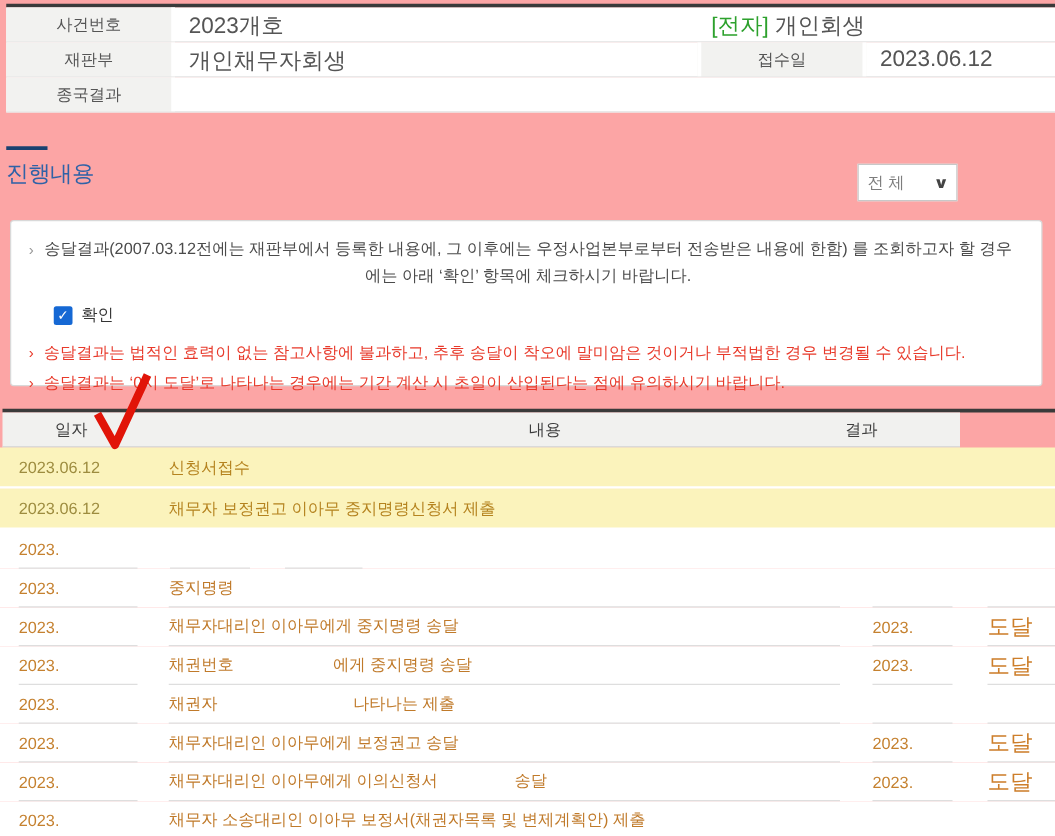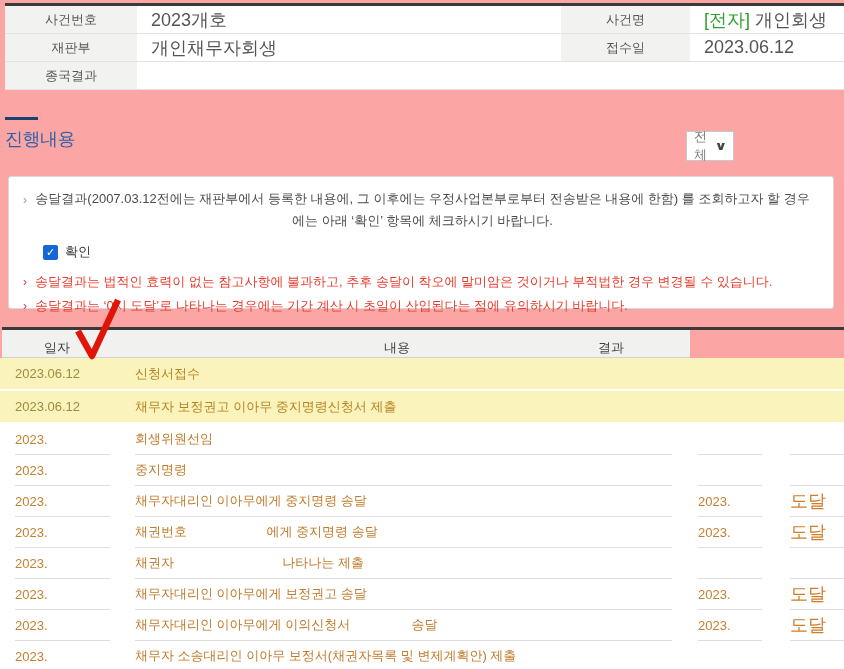--- a/index.html
+++ b/index.html
@@ -17,21 +17,21 @@
   .info-label.second { border-left:3px solid #fff; }
   .info-value { display:flex; align-items:center; padding-left:11px; font-size:18px; color:#555; }
   .v1 { width:418px; flex:none; }
   .v2 { flex:1; }
   .vfull { flex:1; }
   .etag { color:#2da12d; margin-right:5px; }
 
   
   .section-line { position:absolute; left:5px; top:117px; width:33px; height:3px; background:#1a4170; }
   .section-title { position:absolute; left:5px; top:127px; font-size:18px; color:#2f62a7; letter-spacing:-0.5px; }
-  .filter-select { position:absolute; left:686px; top:131px; width:48px; height:30px;
+  .filter-select { position:absolute; left:686px; top:131px; width:80px; height:30px;
                    border:1px solid #c8c8c8; background:#fff; color:#7d7d7d; font-size:13px;
                    display:flex; align-items:center; justify-content:space-between; padding:0 7px; cursor:pointer; }
   .chev { color:#444; font-size:12px; font-weight:bold; transform:scaleX(1.3); }
   .select-button { position:absolute; left:762px; top:131px; width:82px; height:30px;
                    background:#2d5671; color:#fff; font-size:14px; font-weight:bold; border:none;
                    display:flex; align-items:center; justify-content:center; cursor:pointer; }
 
   
   .notice-box { position:absolute; left:8px; top:176px; width:826px; height:133px;
                 border:1px solid #d9d9d9; border-radius:3px; background:#fff; padding:11px 14px 0 14px; }
@@ -40,22 +40,22 @@
   .n-item .txt { max-width:775px;text-align:center; }
   .check-row { display:flex; align-items:center; margin:11px 0 9px 20px; }
   .checkbox { width:15px; height:15px; background:#1568d4; border-radius:2px; color:#fff;
               font-size:11px; display:flex; align-items:center; justify-content:center; cursor:pointer; }
   .check-label { font-size:13px; color:#333; margin-left:7px; }
   .warn { color:#e83a2b; line-height:23px; }
   .warn .bullet { color:#e83a2b; }
 
   
   .pt-topbar { position:absolute; left:2px; top:327px; width:842px; height:3px; background:#3a3a3a; }
-  .pt-header { position:absolute; left:2px; top:330px; width:688px; height:28px; background:#f1f1ef;
-               border-bottom:1px solid #d2d2d2; display:flex; align-items:flex-end; font-size:13px; color:#3e3e3e; }
+  .pt-header { position:absolute; left:2px; top:330px; width:766px; height:28px; background:#f1f1ef;
+               border-bottom:1px solid #d2d2d2; display:flex; align-items:center; font-size:13px; color:#3e3e3e; }
   .h-date { width:110px; text-align:center; flex:none; }
   .h-content { flex:1; text-align:center; padding-left:150px; }
   .h-result { width:158px; text-align:center; flex:none; }
 
   .pt-rows { position:absolute; left:0; top:358px; width:844px; }
   .row { height:31px; display:flex; background:#fff; }
   .row > div { display:flex; align-items:center; border-bottom:1px solid #dedede; height:100%; }
   .c-date { width:95px; margin-left:15px; color:#c5812f; font-size:13px; flex:none; }
   .c-content { width:537px; margin-left:25px; color:#c07a2a; font-size:13px; flex:none; white-space:pre-wrap; overflow:hidden; }
   .c-rdate { width:64px; margin-left:26px; color:#c5812f; font-size:13px; flex:none; }
@@ -71,21 +71,20 @@
 </head>
 <body>
 
 <div id="app">
 
   <div class="info-table">
     <div class="info-topbar"></div>
     <div class="info-row">
       <div class="info-label">사건번호</div>
       <div class="info-value v1">2023개호</div>
-      <div class="info-label second">사건명</div>
       <div class="info-value v2">
         <span class="etag">[전자]</span>
         <span>개인회생</span>
       </div>
     </div>
     <div class="info-row">
       <div class="info-label">재판부</div>
       <div class="info-value v1">개인채무자회생</div>
       <div class="info-label second">접수일</div>
       <div class="info-value v2">2023.06.12</div>
@@ -138,21 +137,20 @@
         <div class="c-result"></div>
       </div>
       <div class="row hl">
         <div class="c-date">2023.06.12</div>
         <div class="c-content">채무자 보정권고 이아무 중지명령신청서 제출</div>
         <div class="c-rdate"></div>
         <div class="c-result"></div>
       </div>
       <div class="row">
         <div class="c-date">2023.</div>
-        <div class="c-content">회생위원선임</div>
         <div class="c-rdate"></div>
         <div class="c-result"></div>
       </div>
       <div class="row">
         <div class="c-date">2023.</div>
         <div class="c-content">중지명령</div>
         <div class="c-rdate"></div>
         <div class="c-result"></div>
       </div>
       <div class="row">

